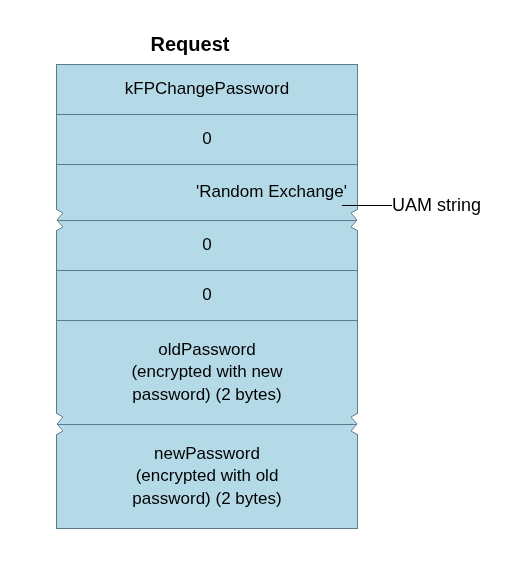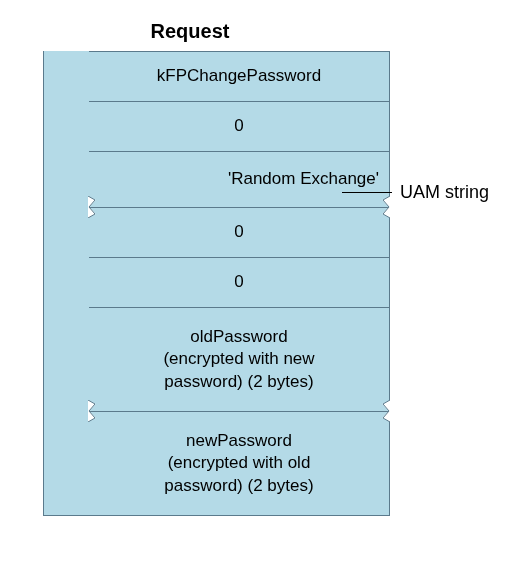--- a/index.html
+++ b/index.html
@@ -10,29 +10,28 @@
   }
   .wrap {
     position: relative;
     width: 480px;
   }
   .title {
     font-weight: bold;
     font-size: 20px;
     text-align: center;
     width: 300px;
-    margin: 0 0 8px 20px;
+    margin: 13px 0 8px 20px;
   }
   .stack {
     width: 300px;
-    margin-left: 23px;
+    margin-left: 36px;
     border: 1px solid #5b7a8c;
     border-top: none;
     background: #b4dae7;
-    padding-left: 45px;
   }
   .cell {
     position: relative;
     border-top: 1px solid #5b7a8c;
     display: flex;
     align-items: center;
     justify-content: center;
     text-align: center;
     font-size: 17px;
     color: #000;
@@ -84,21 +83,20 @@
     align-items: center;
     z-index: 5;
   }
   .callout .line {
     width: 50px;
     height: 0;
     border-top: 1.5px solid #000;
   }
   .callout .lbl {
     font-size: 18px;
-    margin-left: 8px;
     white-space: nowrap;
   }
 </style>
 </head>
 <body>
 
 <div class="wrap">
 
   <div class="title">Request</div>
 

